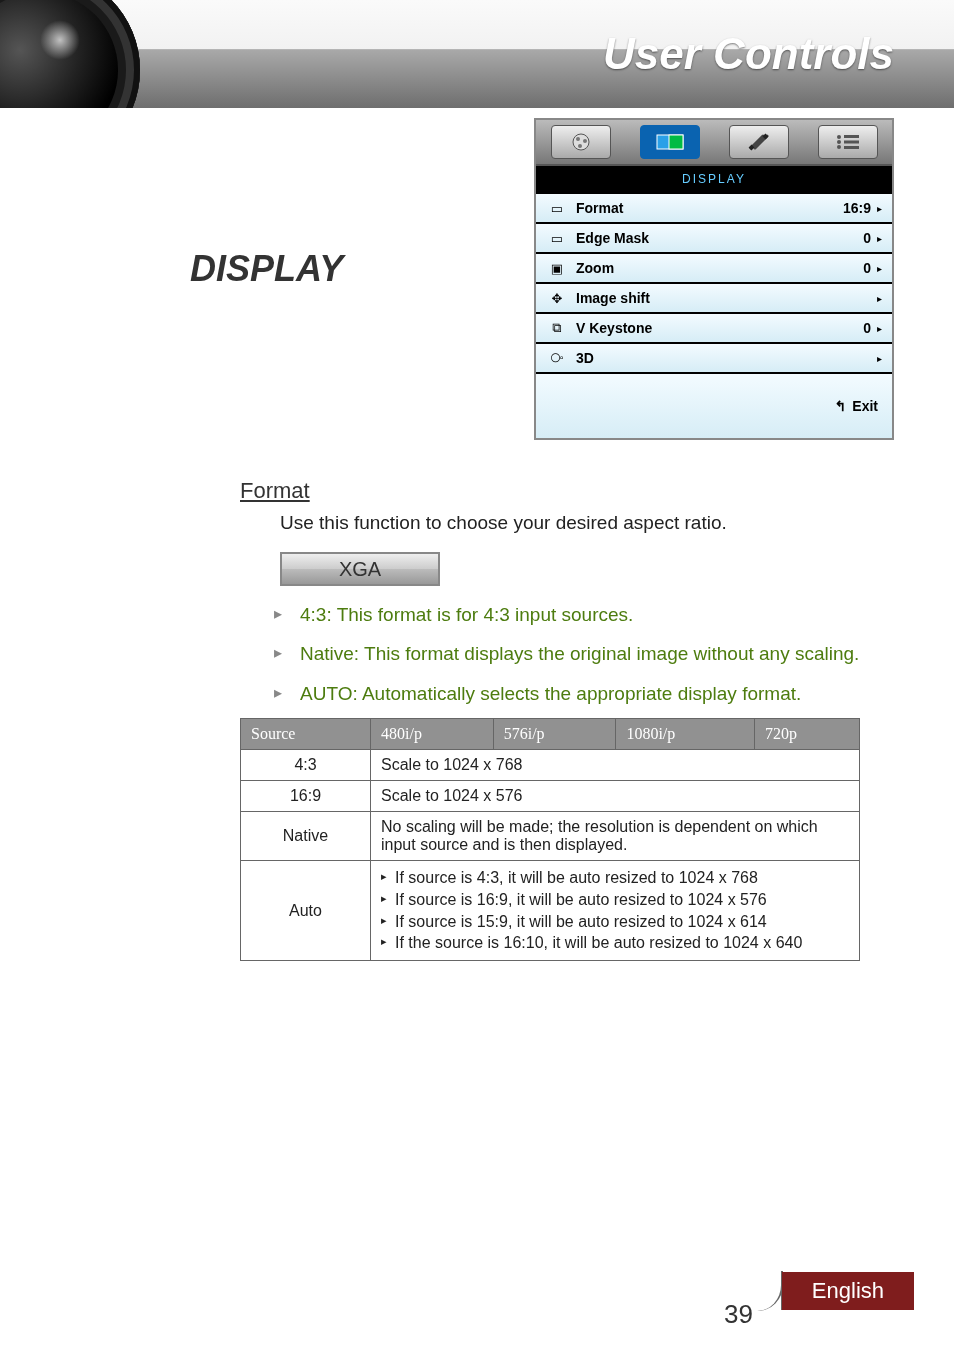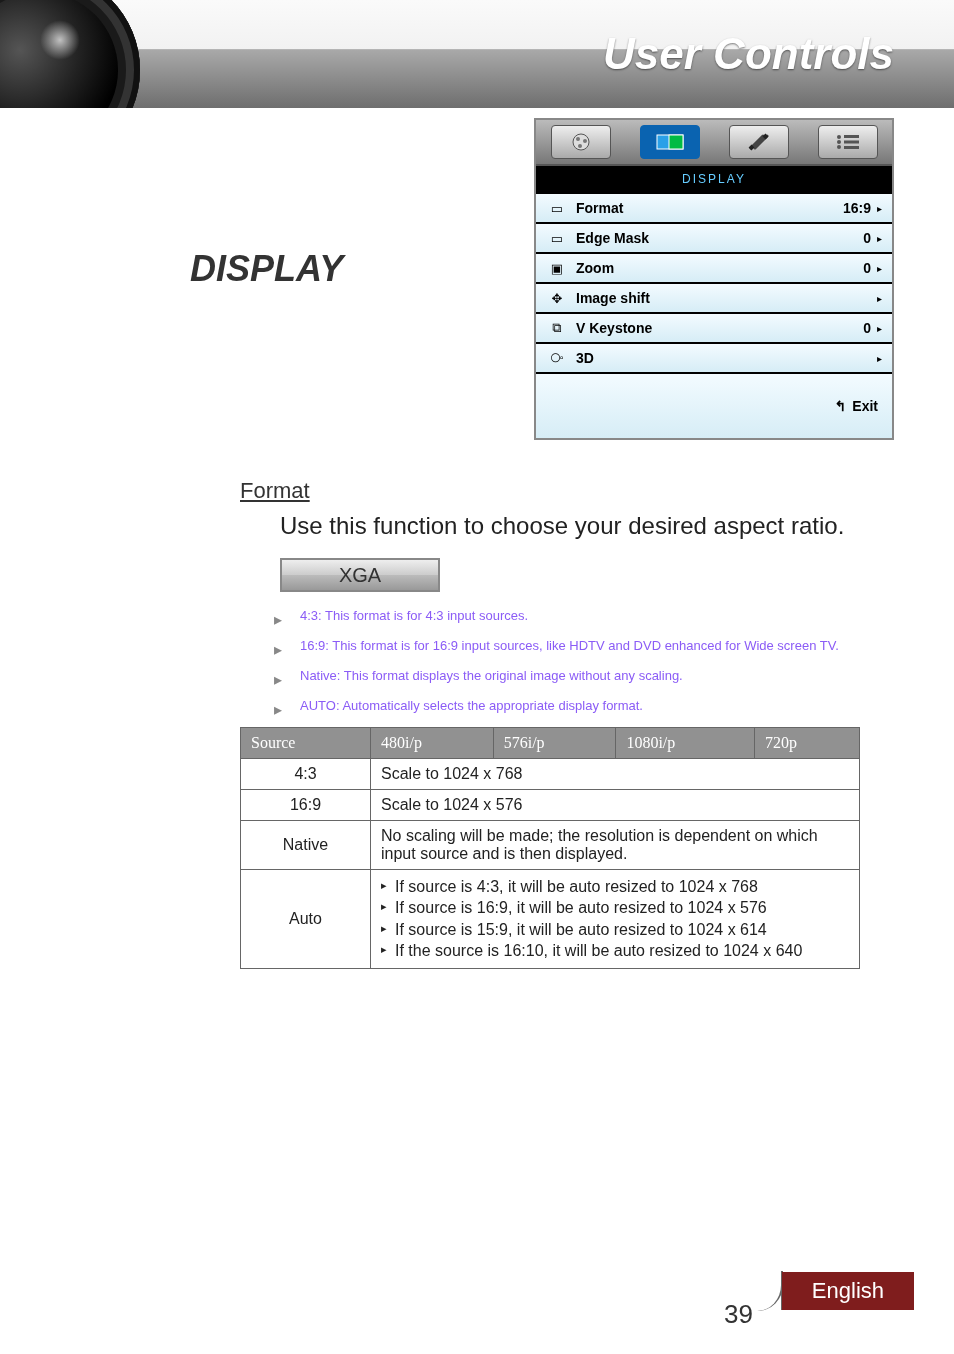--- a/index.html
+++ b/index.html
@@ -123,21 +123,21 @@
     margin-top: 350px;
     margin-left: 180px;
   }
   .heading {
     font-size: 22px;
     text-decoration: underline;
     color: #333;
     margin-bottom: 6px;
   }
   .desc {
-    font-size: 24px;
+    font-size: 19px;
     margin: 8px 0 18px 40px;
     color: #222;
   }
   .xga-box {
     margin-left: 40px;
     width: 160px;
     height: 34px;
     border: 2px solid #888;
     background: linear-gradient(to bottom, #eee 0%, #ccc 50%, #bbb 51%, #999 100%);
     display: flex;
@@ -147,24 +147,24 @@
     color: #333;
     margin-bottom: 14px;
   }
   ul.bullets {
     list-style: none;
     margin-left: 30px;
   }
   ul.bullets li {
     position: relative;
     padding-left: 30px;
-    font-size: 13px;
+    font-size: 19px;
     line-height: 1.55;
     margin-bottom: 10px;
-    color: #8b5cf6;
+    color: #4d7c0f;
   }
   ul.bullets li::before {
     content: "▸";
     position: absolute;
     left: 4px; top: 2px;
     color: #888;
     font-size: 16px;
   }
   table.scale {
     border-collapse: collapse;
@@ -303,21 +303,20 @@
       <span class="sym">↰</span><span>Exit</span>
     </div>
   </div>
 
   <div class="body">
     <div class="heading">Format</div>
     <div class="desc">Use this function to choose your desired aspect ratio.</div>
     <div class="xga-box">XGA</div>
     <ul class="bullets">
       <li>4:3: This format is for 4:3 input sources.</li>
-      <li>16:9: This format is for 16:9 input sources, like HDTV and DVD enhanced for Wide screen TV.</li>
       <li>Native: This format displays the original image without any scaling.</li>
       <li>AUTO: Automatically selects the appropriate display format.</li>
     </ul>
 
     <table class="scale">
       <tbody>
           <tr>
         <th>Source</th>
         <th>480i/p</th>
         <th>576i/p</th>

